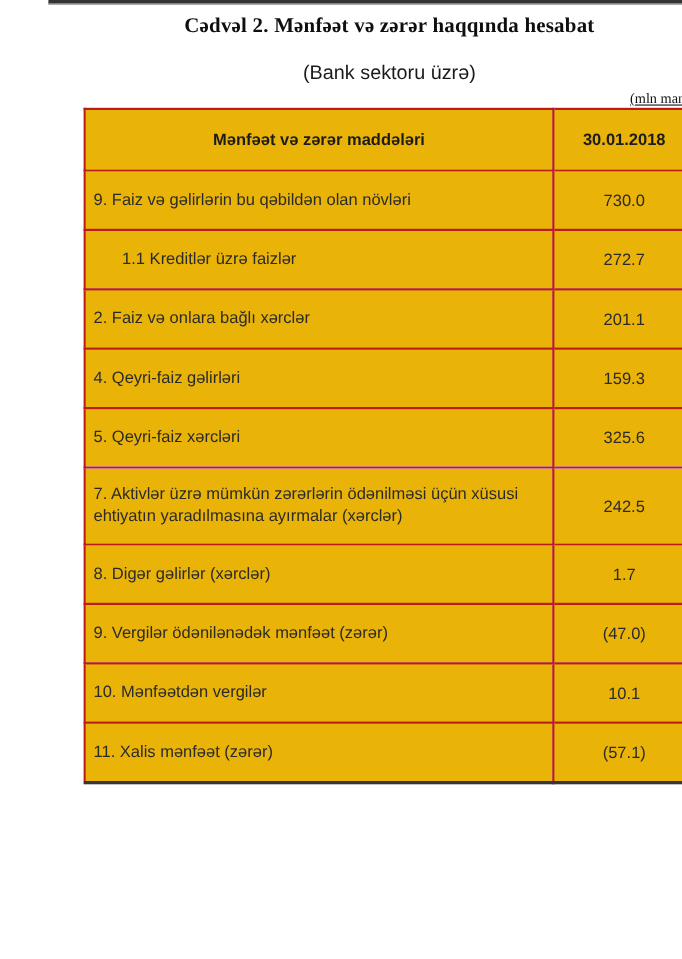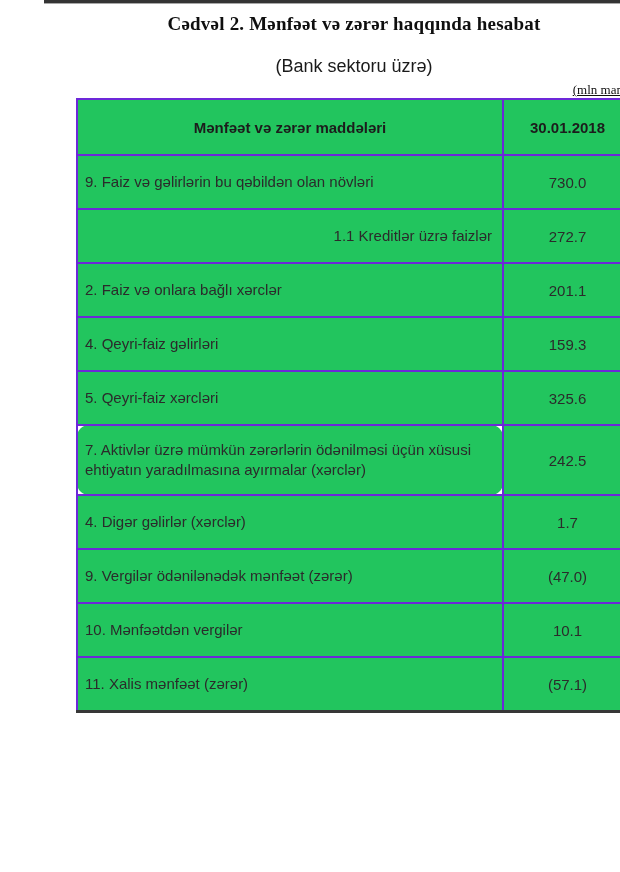--- a/index.html
+++ b/index.html
@@ -56,46 +56,44 @@
   table.pl-table {
     border-collapse: collapse;
     table-layout: fixed;
     margin: 1px 0 0 32px;
     width: 555px;
     border: 2px solid #373737;
     border-bottom-width: 3px;
     font-size: 15px;
   }
   .pl-table th, .pl-table td {
-    border: 2px solid #6d28d9;
+    border: 2px solid #b91c1c;
     vertical-align: middle;
-    background: #22c55e;
+    background: #eab308;
     overflow: hidden;
   }
   .pl-table thead th {
     height: 52px;
     font-weight: bold;
     text-align: center;
     color: #1c1c1c;
     font-size: 15px;
   }
   .pl-table td.c-label {
     height: 48px;
     text-align: left;
     padding: 2px 10px 2px 7px;
     color: #2b2b2b;
     line-height: 1.35;
   }
   .pl-table td.c-label.indent {
     padding-left: 33px;
-    text-align: right;
   }
   .pl-table tr.tall td.c-label {
     height: 64px;
-    border-radius: 12px;
   }
   .pl-table td.c-value {
     text-align: center;
     color: #2b2b2b;
     padding: 2px 4px;
   }
 </style>
 </head>
 <body>
 
@@ -141,21 +139,21 @@
       </tr>
       <tr>
         <td class="c-label">5. Qeyri-faiz xərcləri</td>
         <td class="c-value">325.6</td>
       </tr>
       <tr class="tall">
         <td class="c-label">7. Aktivlər üzrə mümkün zərərlərin ödənilməsi üçün xüsusi ehtiyatın yaradılmasına ayırmalar (xərclər)</td>
         <td class="c-value">242.5</td>
       </tr>
       <tr>
-        <td class="c-label">4. Digər gəlirlər (xərclər)</td>
+        <td class="c-label">8. Digər gəlirlər (xərclər)</td>
         <td class="c-value">1.7</td>
       </tr>
       <tr>
         <td class="c-label">9. Vergilər ödənilənədək mənfəət (zərər)</td>
         <td class="c-value">(47.0)</td>
       </tr>
       <tr>
         <td class="c-label">10. Mənfəətdən vergilər</td>
         <td class="c-value">10.1</td>
       </tr>

